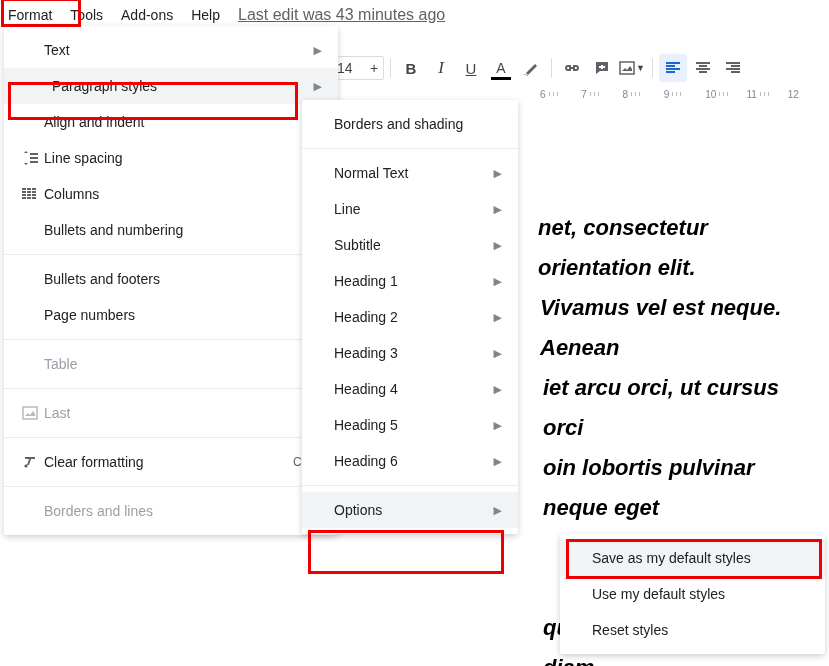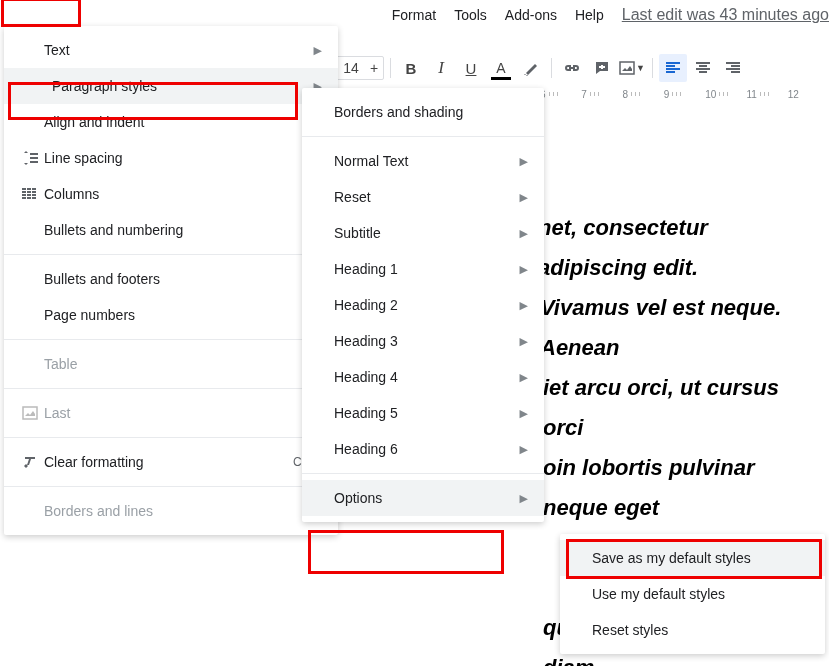--- a/index.html
+++ b/index.html
@@ -17,21 +17,20 @@
     }
     
     
     .menubar {
       display: flex;
       align-items: center;
       gap: 2px;
       padding: 3px 0;
       font-size: 14px;
       color: #202124;
-      justify-content: flex-end;
     }
     .menubar-item {
       padding: 4px 8px;
       cursor: pointer;
     }
     .last-edit {
       color: #5f6368;
       text-decoration: underline;
       margin-left: 8px;
       font-size: 16px;
@@ -72,21 +71,21 @@
     }
     .font-size {
       display: flex;
       align-items: center;
       border: 1px solid #dadce0;
       border-radius: 2px;
       height: 24px;
     }
     .font-size-val {
       width: 28px;
-      text-align: center;
+      text-align: left;
     }
     .font-size-btn {
       width: 18px;
       text-align: center;
       cursor: pointer;
     }
     .bold { font-weight: bold; font-size: 15px; }
     .italic { font-style: italic; font-family: serif; font-size: 17px; }
     .underline { text-decoration: underline; font-size: 15px; }
     .text-color {
@@ -194,23 +193,23 @@
       background: #e8eaed;
       margin: 6px 0;
     }
     
     #format-menu {
       top: 26px;
       left: 4px;
       width: 334px;
     }
     #para-menu {
-      top: 88px;
+      top: 100px;
       left: 302px;
-      width: 242px;
+      width: 216px;
     }
     #para-menu .menu-item {
       padding-left: 32px;
     }
     #options-menu {
       top: 534px;
       left: 560px;
       width: 265px;
     }
     #options-menu .menu-item {
@@ -321,21 +320,21 @@
       <span class="ruler-tick"></span>
       <span class="ruler-tick"></span>
       <span class="ruler-tick"></span>
     </div>
   <div class="ruler-mark">
       <span>12</span>
     </div>
 </div>
 
 <div class="doc-text">
-  <div style="padding-left:220px;">net, consectetur adipiscing edit.</div>
+  <div style="padding-left:220px;">net, consectetur orientation elit.</div>
   <div style="padding-left:222px;">Vivamus vel est neque. Aenean</div>
   <div style="padding-left:225px;">iet arcu orci, ut cursus orci</div>
   <div style="padding-left:225px;">oin lobortis pulvinar neque eget</div>
   <div style="height:80px;"></div>
   <div style="padding-left:225px;">que ultrices, ut viverra diam</div>
 
 </div>
 
 <div class="menu" id="format-menu">
   <div class="menu-item">
@@ -423,21 +422,21 @@
 <div class="menu" id="para-menu">
   <div class="menu-item">
     <span class="menu-label">Borders and shading</span>
   </div>
   <div class="menu-sep"></div>
   <div class="menu-item">
     <span class="menu-label">Normal Text</span>
     <span class="menu-arrow">▶</span>
   </div>
   <div class="menu-item">
-    <span class="menu-label">Reset</span>
+    <span class="menu-label">Line</span>
     <span class="menu-arrow">▶</span>
   </div>
   <div class="menu-item">
     <span class="menu-label">Subtitle</span>
     <span class="menu-arrow">▶</span>
   </div>
   <div class="menu-item">
     <span class="menu-label">Heading 1</span>
     <span class="menu-arrow">▶</span>
   </div>

